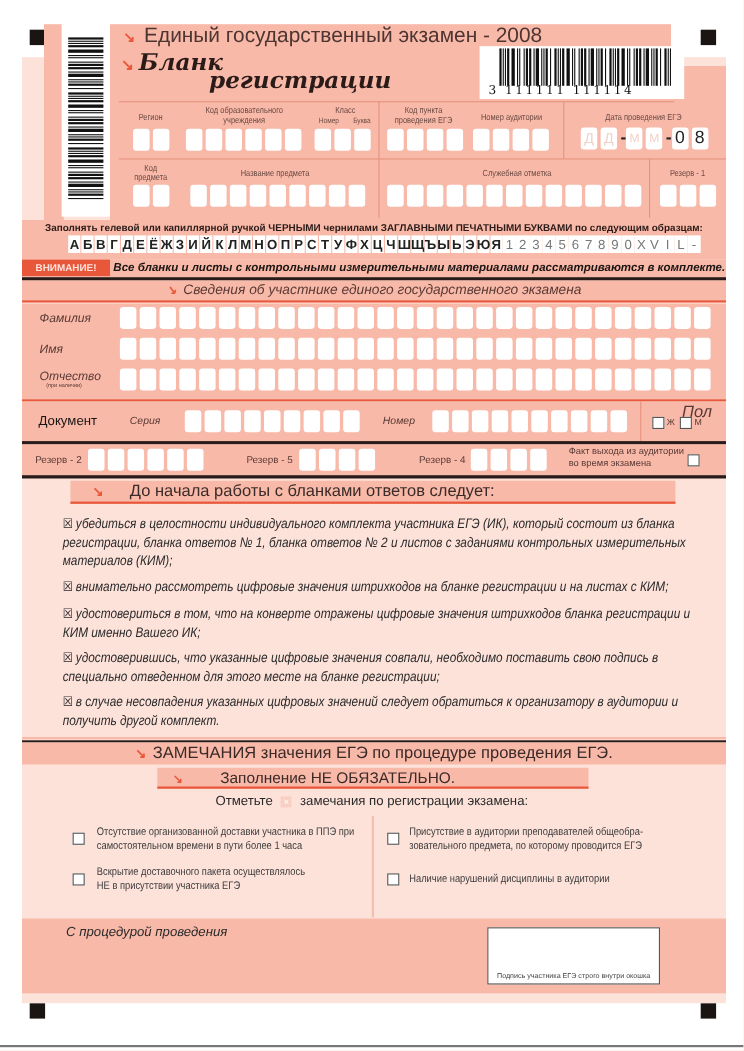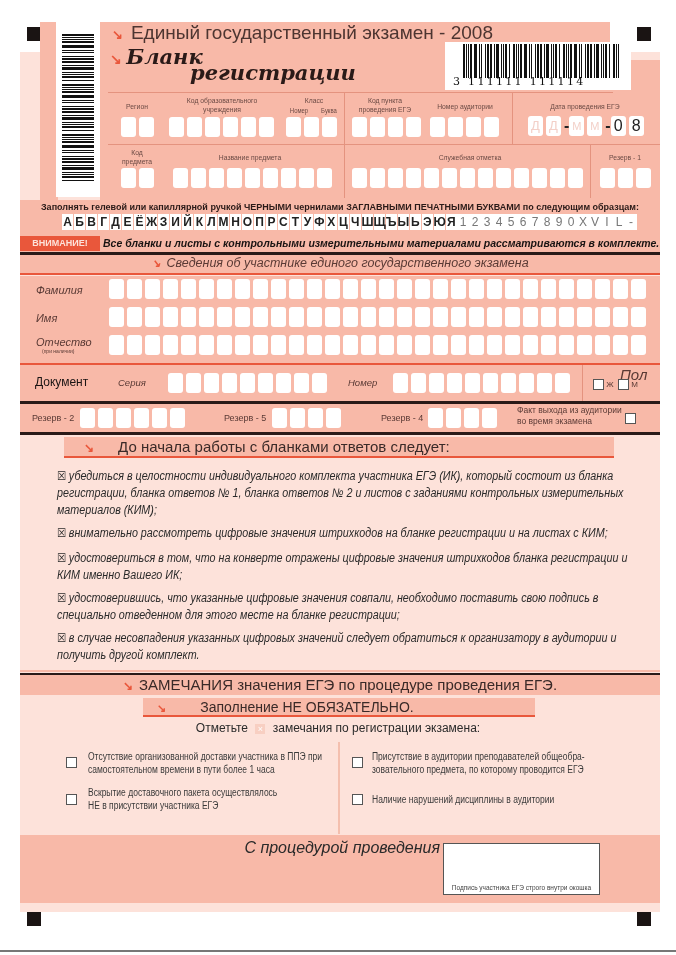--- a/index.html
+++ b/index.html
@@ -87,21 +87,21 @@
 
 <div class="abs" style="left:112px;top:22px;font-size:19px;color:#4d3531;white-space:nowrap;">
   <span class="arrow" style="font-size:13px;margin-right:8px;">↘</span><span>Единый государственный экзамен - 2008</span>
 </div>
 <div class="abs" style="left:110px;top:44px;">
   <span class="arrow" style="font-size:14px;">↘</span>
   <span style="font-family:'DejaVu Serif',serif;font-style:italic;font-weight:bold;font-size:21px;color:#2a1a18;">Бланк</span>
 </div>
 <div class="abs" style="left:190px;top:60px;font-family:'DejaVu Serif',serif;font-style:italic;font-weight:bold;font-size:21px;color:#2a1a18;">регистрации</div>
 
-<div class="abs" style="left:445px;top:42px;width:186px;height:48px;background:#fff;">
+<div class="abs" style="left:436px;top:42px;width:186px;height:48px;background:#fff;">
   <div id="hbar" style="position:absolute;left:18px;top:2px;width:160px;height:34px;">
       <div style="position: absolute; background: rgb(17, 17, 17); top: 0px; height: 100%; left: 0px; width: 2px;"></div>
       <div style="position: absolute; background: rgb(17, 17, 17); top: 0px; height: 100%; left: 3px; width: 1px;"></div>
       <div style="position: absolute; background: rgb(17, 17, 17); top: 0px; height: 100%; left: 5px; width: 1px;"></div>
       <div style="position: absolute; background: rgb(17, 17, 17); top: 0px; height: 100%; left: 7px; width: 2px;"></div>
       <div style="position: absolute; background: rgb(17, 17, 17); top: 0px; height: 100%; left: 11px; width: 3px;"></div>
       <div style="position: absolute; background: rgb(17, 17, 17); top: 0px; height: 100%; left: 16px; width: 1px;"></div>
       <div style="position: absolute; background: rgb(17, 17, 17); top: 0px; height: 100%; left: 18px; width: 1px;"></div>
       <div style="position: absolute; background: rgb(17, 17, 17); top: 0px; height: 100%; left: 22px; width: 1px;"></div>
       <div style="position: absolute; background: rgb(17, 17, 17); top: 0px; height: 100%; left: 24px; width: 2px;"></div>
@@ -272,18 +272,18 @@
 <span class="cb abs" style="left:66px;top:757px;"></span>
 <div class="rem" style="left:88px;top:750px;width:300px;">Отсутствие организованной доставки участника в ППЭ при самостоятельном времени в пути более 1 часа</div>
 <span class="cb abs" style="left:66px;top:794px;"></span>
 <div class="rem" style="left:88px;top:786px;width:230px;">Вскрытие доставочного пакета осуществлялось НЕ в присутствии участника ЕГЭ</div>
 <span class="cb abs" style="left:352px;top:757px;"></span>
 <div class="rem" style="left:372px;top:750px;width:285px;">Присутствие в аудитории преподавателей общеобра-зовательного предмета, по которому проводится ЕГЭ</div>
 <span class="cb abs" style="left:352px;top:794px;"></span>
 <div class="rem" style="left:372px;top:793px;width:285px;">Наличие нарушений дисциплины в аудитории</div>
 
 <div class="abs mid" style="left:20px;top:835px;width:640px;height:68px;"></div>
-<div class="abs" style="left:60px;top:840px;width:380px;text-align:right;font-size:16px;font-style:italic;line-height:15px;color:#2a2a2a;">
+<div class="abs" style="left:60px;top:840px;width:380px;text-align:left;font-size:12px;font-style:italic;line-height:15px;color:#2a2a2a;">
   <div>С процедурой проведения</div>
 </div>
 <div class="abs" style="left:443px;top:843px;width:157px;height:52px;background:#fff;border:1px solid #555;">
   <div style="position:absolute;left:0;bottom:3px;width:100%;text-align:center;font-size:6.5px;color:#444;white-space:nowrap;">Подпись участника ЕГЭ строго внутри окошка</div>
 </div>
 
 </body></html>

